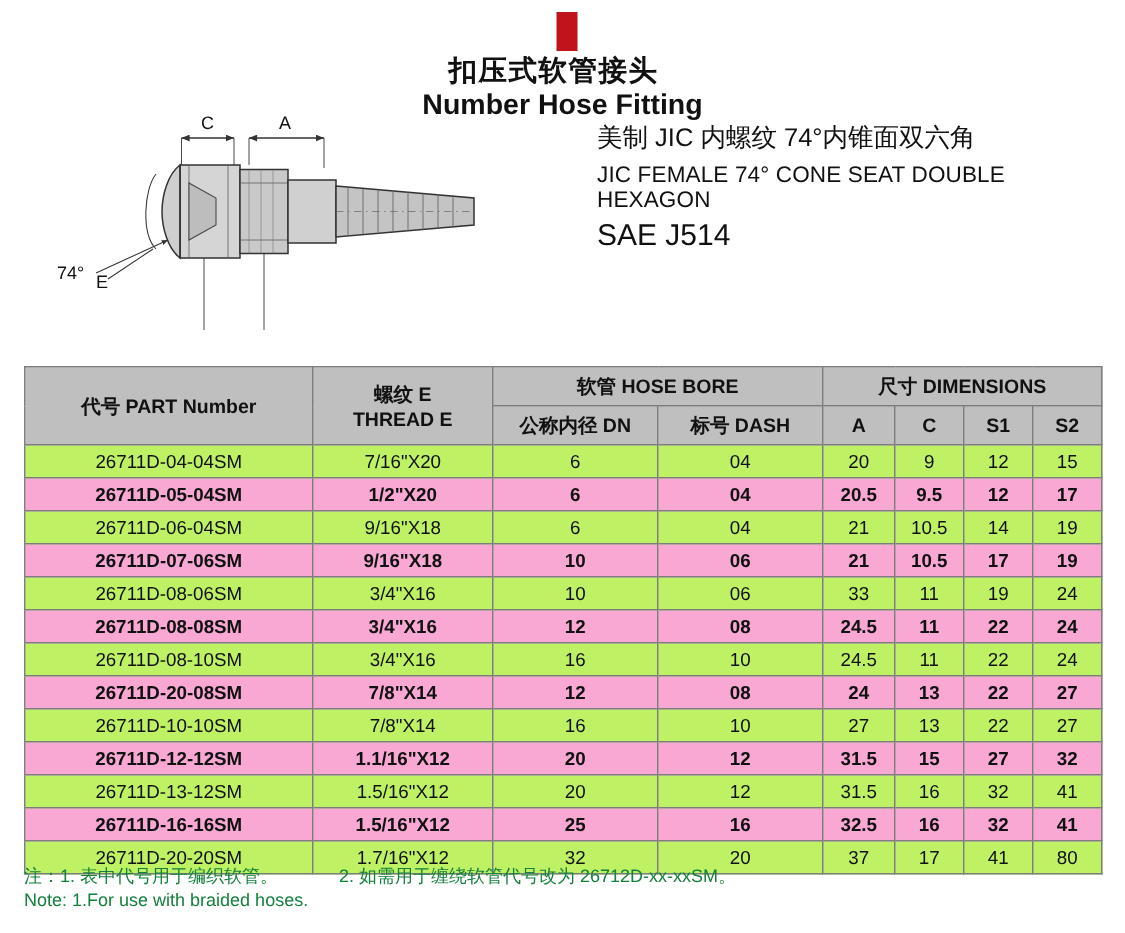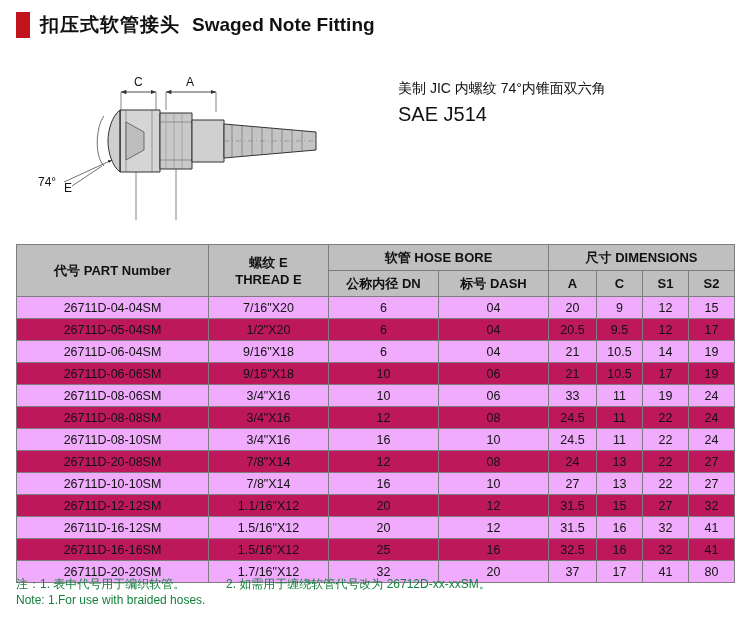--- a/index.html
+++ b/index.html
@@ -15,20 +15,21 @@
     overflow: hidden;
   }
 
   
   .header {
     position: relative;
     height: 34px;
     margin: 8px 0 0 0;
     display: flex;
     align-items: center;
+    flex-direction: column;
   }
   .header-bar {
     width: 14px;
     height: 26px;
     background: #c0131b;
     margin-left: 16px;
     margin-right: 10px;
     flex: none;
   }
   .header-cn {
@@ -66,21 +67,21 @@
     top: 38px;
     width: 340px;
   }
   .product-code {
     font-size: 21px;
     font-weight: bold;
     letter-spacing: 0.3px;
     margin-bottom: 8px;
   }
   .product-desc-cn {
-    font-size: 14px;
+    font-size: 17px;
     margin-bottom: 5px;
     color: #111;
   }
   .product-desc-en {
     font-size: 15px;
     margin-bottom: 4px;
     color: #111;
     letter-spacing: 0.1px;
   }
   .product-std {
@@ -107,22 +108,22 @@
     padding: 0;
     height: 21px;
     color: #111;
   }
   table.spec thead th {
     background: #bfbfbf;
     font-weight: bold;
     font-size: 13px;
     height: 25px;
   }
-  tr.odd td { background: #f0abfc; }
-  tr.even td { background: #be185d; }
+  tr.odd td { background: #bef264; }
+  tr.even td { background: #f9a8d4; font-weight: bold; }
   td.part { font-size: 12.5px; }
 
   
   .notes {
     position: absolute;
     left: 16px;
     top: 576px;
     width: 718px;
     font-size: 12px;
     line-height: 16px;
@@ -131,21 +132,21 @@
   .notes-row { display: flex; }
   .notes-col-1 { width: 210px; flex: none; }
   .notes-col-2 { flex: 1; }
 </style>
 </head>
 <body>
 
 <div class="header">
   <div class="header-bar"></div>
   <div class="header-cn">扣压式软管接头</div>
-  <div class="header-en">Swaged Note Fitting</div>
+  <div class="header-en">Number Hose Fitting</div>
 </div>
 
 <div class="top">
 
   <div class="drawing">
     <svg width="330" height="170" viewBox="0 0 330 170" xmlns="http://www.w3.org/2000/svg">
       <defs>
         <marker id="ah" markerWidth="7" markerHeight="7" refX="6" refY="2.5" orient="auto">
           <path d="M0,0 L6,2.5 L0,5 z" fill="#333"></path>
         </marker>
@@ -192,20 +193,21 @@
 
       <line x1="120" y1="122" x2="120" y2="172" stroke="#333" stroke-width="0.6"></line>
       <line x1="160" y1="119" x2="160" y2="172" stroke="#333" stroke-width="0.6"></line>
       <text x="112" y="186" font-family="Liberation Sans, sans-serif" font-size="11" fill="#111">S2</text>
       <text x="152" y="186" font-family="Liberation Sans, sans-serif" font-size="11" fill="#111">S1</text>
     </svg>
   </div>
 
   <div class="product-info">
     <div class="product-desc-cn">美制 JIC 内螺纹 74°内锥面双六角</div>
+    <div class="product-desc-en">JIC FEMALE 74° CONE SEAT DOUBLE HEXAGON</div>
     <div class="product-std">SAE J514</div>
   </div>
 </div>
 
 <div class="table-wrap">
   <table class="spec">
     <colgroup>
       <col style="width:192px">
       <col style="width:120px">
       <col style="width:110px">
@@ -259,21 +261,21 @@
           <td class="part">26711D-06-04SM</td>
           <td>9/16"X18</td>
           <td>6</td>
           <td>04</td>
           <td>21</td>
           <td>10.5</td>
           <td>14</td>
           <td>19</td>
         </tr>
         <tr class="even">
-          <td class="part">26711D-06-06SM</td>
+          <td class="part">26711D-07-06SM</td>
           <td>9/16"X18</td>
           <td>10</td>
           <td>06</td>
           <td>21</td>
           <td>10.5</td>
           <td>17</td>
           <td>19</td>
         </tr>
         <tr class="odd">
           <td class="part">26711D-08-06SM</td>
@@ -329,21 +331,21 @@
           <td class="part">26711D-12-12SM</td>
           <td>1.1/16"X12</td>
           <td>20</td>
           <td>12</td>
           <td>31.5</td>
           <td>15</td>
           <td>27</td>
           <td>32</td>
         </tr>
         <tr class="odd">
-          <td class="part">26711D-16-12SM</td>
+          <td class="part">26711D-13-12SM</td>
           <td>1.5/16"X12</td>
           <td>20</td>
           <td>12</td>
           <td>31.5</td>
           <td>16</td>
           <td>32</td>
           <td>41</td>
         </tr>
         <tr class="even">
           <td class="part">26711D-16-16SM</td>

